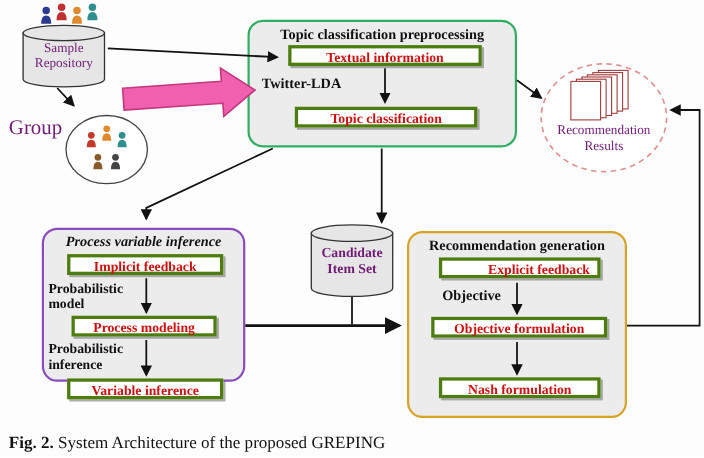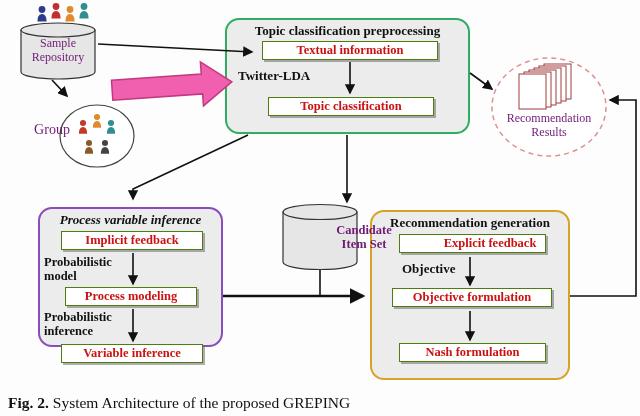--- a/index.html
+++ b/index.html
@@ -6,21 +6,21 @@
   #stage{position:relative;width:640px;height:416px;background:#fdfdfd;overflow:hidden;
          font-family:"Liberation Serif", serif;color:#111;}
   
   .gbox{position:absolute;background:#ececec;border-radius:14px;box-sizing:border-box;}
   .gbox.topic{border:2.5px solid var(--topic-border,#2fae62);}
   .gbox.process{border:2.5px solid var(--process-border,#8a4bbf);}
   .gbox.recommend{border:2.5px solid var(--recommendation-border,#d8a225);}
   .gtitle{position:absolute;left:0;right:0;top:3px;text-align:center;font-weight:bold;
           font-size:13px;line-height:15px;color:#111;}
   
-  .wbox{position:absolute;background:#ffffff;border:1px solid #4d7c0f;
+  .wbox{position:absolute;background:#ffffff;border:3px solid #4d7c0f;
         box-shadow:2px 2px 0 rgba(110,110,110,.55);
         font-weight:bold;font-size:12.5px;line-height:17px;text-align:center;
         color:var(--step-text,#cc1111);padding:0 3px;box-sizing:border-box;height:19px;}
   
   .blabel{position:absolute;font-weight:bold;font-size:12.5px;line-height:13.5px;
           white-space:pre-line;color:#111;}
   
   .nlabel{position:absolute;font-size:12px;line-height:13.5px;text-align:center;
           white-space:pre-line;color:#701a75;}
   .nlabel.bold{font-weight:bold;font-size:12.5px;}
@@ -122,38 +122,38 @@
       <path class="edge" d="M133,309 L133,341" marker-end="url(#ah)"></path>
       <path class="edge" d="M470,257 L470,285" marker-end="url(#ah)"></path>
       <path class="edge" d="M470,311 L470,340" marker-end="url(#ah)"></path>
     </g>
   </svg>
 
   <div class="text-layer">
 
     <div class="nlabel" style="left:22px;top:37px;width:72px;">Sample
 Repository</div>
-    <div class="nlabel" style="left:8px;top:123px;width:48px;font-size:14px;margin-left:20px;">Group</div>
+    <div class="nlabel" style="left:8px;top:110px;width:48px;font-size:19px;">Group</div>
 
     <div class="wbox" style="left:262px;top:41px;width:176px;">Textual information</div>
     <div class="blabel" style="left:238px;top:69px;width:105px;font-size:13px;">Twitter-LDA</div>
     <div class="wbox" style="left:268px;top:97px;width:166px;">Topic classification</div>
 
     <div class="nlabel" style="left:496px;top:112px;width:106px;">Recommendation
 Results</div>
 
     <div class="wbox" style="left:61px;top:231px;width:142px;">Implicit feedback</div>
     <div class="blabel" style="left:44px;top:256px;width:86px;">Probabilistic
 model</div>
     <div class="wbox" style="left:65px;top:287px;width:132px;">Process modeling</div>
     <div class="blabel" style="left:44px;top:311px;width:86px;">Probabilistic
 inference</div>
     <div class="wbox" style="left:61px;top:344px;width:142px;">Variable inference</div>
 
-    <div class="nlabel bold" style="left:284px;top:224px;width:72px;padding-left:44px;">Candidate
+    <div class="nlabel bold" style="left:284px;top:224px;width:72px;">Candidate
 Item Set</div>
 
     <div class="wbox" style="left:399px;top:234px;width:147px;padding-left:38px;">Explicit feedback</div>
     <div class="blabel" style="left:402px;top:262px;width:70px;font-size:13px;">Objective</div>
     <div class="wbox" style="left:392px;top:288px;width:160px;">Objective formulation</div>
     <div class="wbox" style="left:399px;top:343px;width:147px;">Nash formulation</div>
   </div>
 
   <div id="caption">
     <b>Fig. 2.</b>

